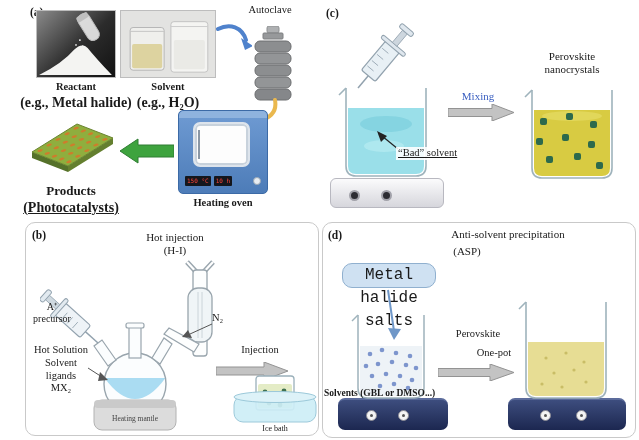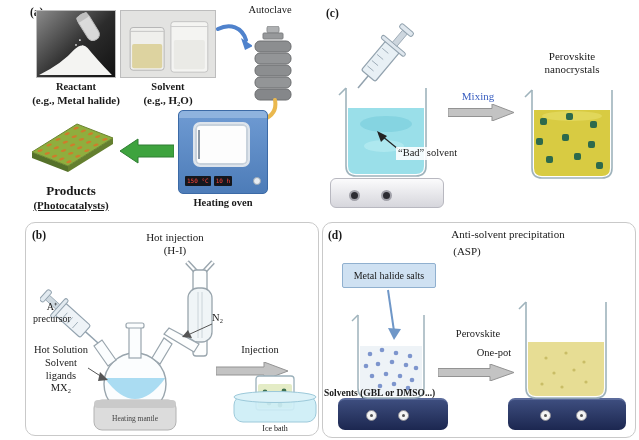--- a/index.html
+++ b/index.html
@@ -3,21 +3,21 @@
 <meta charset="utf-8">
 <style>
   * { margin:0; padding:0; box-sizing:border-box; }
   body { background:#ffffff; font-family:"Liberation Serif", serif; color:#1a1a1a; }
   #fig { position:relative; width:639px; height:440px; background:#fff; overflow:hidden; }
   .abs { position:absolute; }
   .txt { position:absolute; line-height:1.22; }
   .ctr { text-align:center; }
   .tag { font-size:11.5px; font-weight:700; }
   .lbl { font-size:10.5px; }
-  .sm  { font-size:11px; }
+  .sm  { font-size:14px; }
   .panel-border { position:absolute; border:1px solid #c9c9c9; border-radius:10px; }
   .line { display:block; }
 
   
   .oven { background:linear-gradient(#6f9bd3,#4d7cb8); border:1px solid #3c6aa6; border-radius:5px; }
   .oven-top { position:absolute; left:0; top:0; right:0; height:7px; background:#8fb3de; border-radius:5px 5px 0 0; }
   .oven-door { position:absolute; left:14px; top:11px; width:57px; height:45px; background:#fdfdfd; border:2px solid #dde4ec; border-radius:7px; box-shadow:inset 0 0 0 2px #c8d2dc; }
   .oven-handle { position:absolute; left:19px; top:19px; width:2px; height:29px; background:#8a97a5; }
   .oven-panel { position:absolute; left:6px; bottom:5px; right:6px; height:15px; display:flex; gap:3px; align-items:center; }
   .oven-display { background:#14161c; color:#ff4438; font-family:"DejaVu Sans Mono", monospace; font-size:6px; line-height:10px; padding:0 2px; border-radius:1px; white-space:nowrap; }
@@ -27,23 +27,23 @@
   .photo { position:absolute; border:1px solid #bdbdbd; overflow:hidden; }
   .photo-dark { background:linear-gradient(135deg,#8a8a8a,#2c2c2c 55%,#121212); }
 
   
   .stirplate { position:absolute; background:linear-gradient(#fbfbfc,#d6d6dc); border:1px solid #b8b8c0; border-radius:6px; }
   .knob-dark { position:absolute; width:11px; height:11px; border-radius:50%; background:#2c2c32; border:2px solid #a2a2aa; }
   .hotplate { position:absolute; background:linear-gradient(#3d4d7e,#1c2750); border-radius:7px; border-top:2px solid #5b6b9b; }
   .knob-white { position:absolute; width:11px; height:11px; border-radius:50%; background:#f4f4f4; border:1px solid #8a8a94; }
   .knob-white::after { content:""; position:absolute; left:3px; top:3px; width:3px; height:3px; border-radius:50%; background:#555; }
 
-  .salts-box { position:absolute; background:#cfe1f2; border:1px solid #90b0cf; border-radius:2px; font-size:10px; text-align:center; }
+  .salts-box { position:absolute; background:#cfe1f2; border:1px solid #90b0cf; border-radius:10px; font-size:16px; text-align:center;font-family:Liberation Mono, monospace; }
   .mix-blue { color:#3a5fc0; }
-  .badlbl { background:rgba(255,255,255,0.88); padding:0 2px; white-space:nowrap; }
+  .badlbl { background:rgba(255,255,255,0.88); padding:0 2px; white-space:nowrap;text-decoration:underline; }
 </style>
 </head>
 <body>
 
 <div id="fig">
 
   <div class="txt tag" style="left:30px;top:5px;">(a)</div>
 
   <div class="photo photo-dark" style="left:36px;top:10px;width:80px;height:68px;">
     <svg width="78" height="66" viewBox="0 0 80 68">

